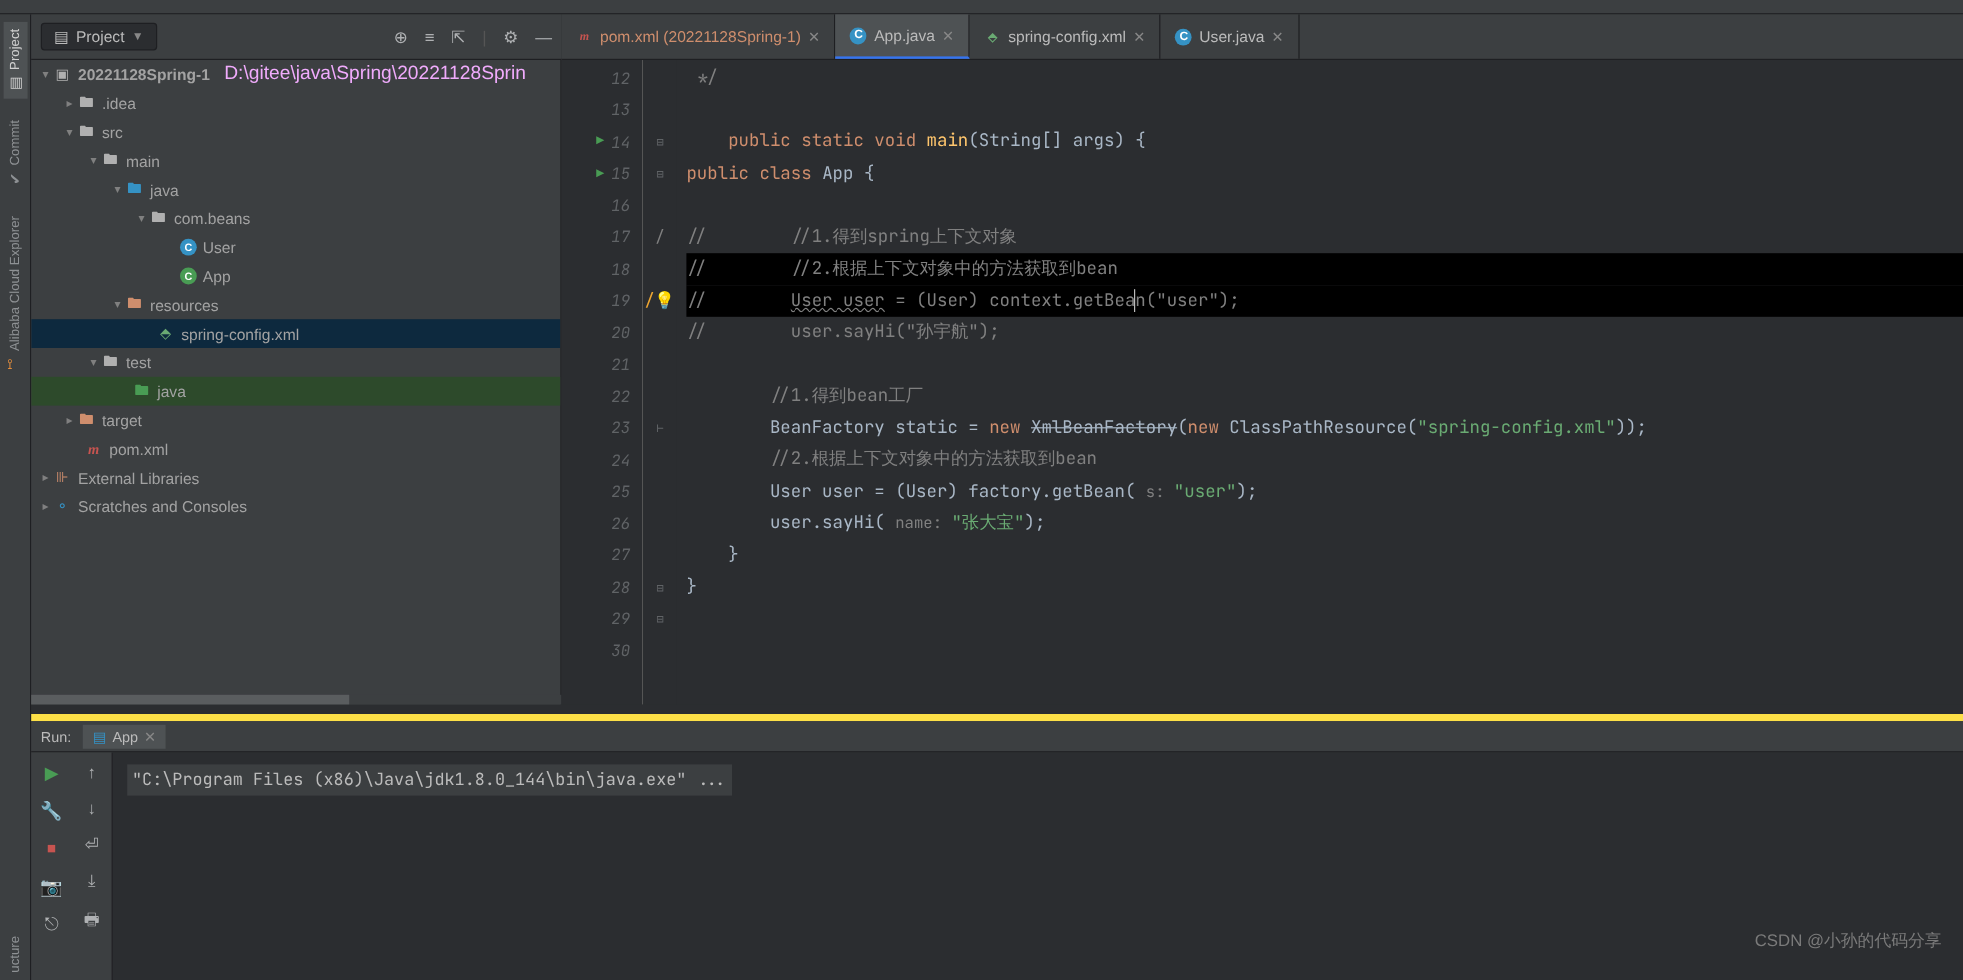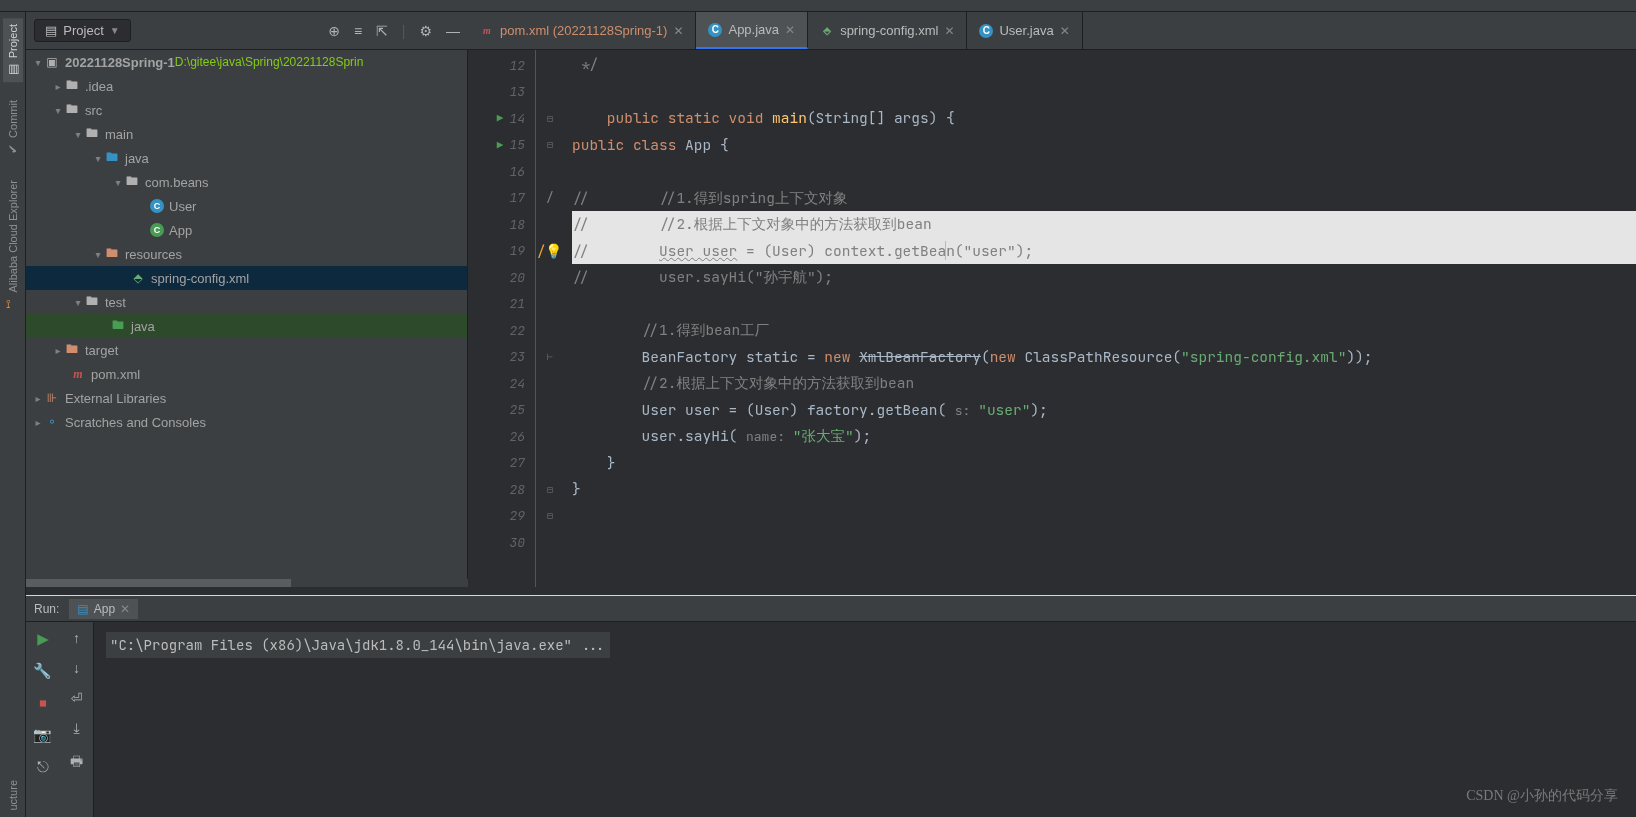--- a/index.html
+++ b/index.html
@@ -97,21 +97,21 @@
 .tree-row.selected-alt { background: #2d4a2b; }
 .arrow { width: 12px; font-size: 10px; color: #808080; display: inline-block; text-align: center;}
 .tree-icon { width: 16px; height: 16px; display: inline-flex; align-items: center; justify-content: center; margin-right: 5px; font-size: 12px;}
 .folder-icon { color: #b0b0b0; }
 .folder-icon.blue { color: #3592c4; }
 .folder-icon.orange { color: #cf8e6d; }
 .file-java { background: #3592c4; color: white; border-radius: 50%; width: 14px; height: 14px; font-size: 9px; font-weight: bold;}
 .file-java.green { background: #499c54; }
 .file-pom { color: #c75450; font-weight: bold; font-style: italic; font-family: serif;}
 .tree-label { color: #a3a3a3; }
-.tree-hint { color: #84cc16; margin-left: 0; font-size: 12px;}
+.tree-hint { color: #f0abfc; margin-left: 12px; font-size: 16px;}
 .project-scrollbar {
   position: absolute; left: 26px; bottom: 230px; width: 442px; height: 8px;
   background: #3c3f41;
 }
 .project-scrollbar::after {
   content:""; position: absolute; left:0; width: 60%; height: 100%;
   background: #5a5d5f;
 }
 
 
@@ -163,37 +163,37 @@
 .fold { color: #606366; font-size: 10px;}
 .code {
   flex: 1;
   padding: 2px 0 0 8px;
   font-size: 14.5px;
   line-height: 26.5px;
   color: #a9b7c6;
   position: relative;
 }
 .code .cl { height: 26.5px; white-space: pre;}
-.code .hl { background: #e5e5e5; }
+.code .hl { background: #000000; }
 .kw { color: #cf8e6d; }
 .fn { color: #ffc66d; }
 .linecmt { color: #808080; }
 .str { color: #6aab73; }
 .param { color: #808080; font-size: 13px;}
 .strike { text-decoration: line-through; }
 .underline { text-decoration: underline wavy #808080; text-decoration-thickness: 1px;}
 .cursor { border-left: 1px solid #bbbbbb; margin-left:-1px;}
 
 
 .run-window {
   position: absolute;
   left: 26px; right: 0; bottom: 0;
   height: 222px;
   background: #2b2d30;
-  border-top: 1px solid #fde047;
+  border-top: 6px solid #fde047;
   display: flex;
   flex-direction: column;
 }
 .run-header {
   height: 26px;
   background: #3c3f41;
   display: flex; align-items: center;
   padding: 0 8px;
   gap: 10px;
   font-size: 12px;
@@ -227,24 +227,23 @@
   font-size: 14px;
   line-height: 26px;
 }
 .run-console .cmdline {
   background: #3c3f41;
   padding: 0 4px;
   display: inline-block;
 }
 .watermark {
   position: absolute;
-  right: 18px; bottom: 12px;
+  right: 18px; bottom: 24px;
   color: #7a7a7a;
   font-size: 14px;
-  font-family: Liberation Serif, serif;
 }
 </style>
 </head>
 <body>
 
 <div class="topbar"></div>
 
 <div class="left-rail">
   <div class="rail-tab active">
     <span class="rail-icon">▤</span>

